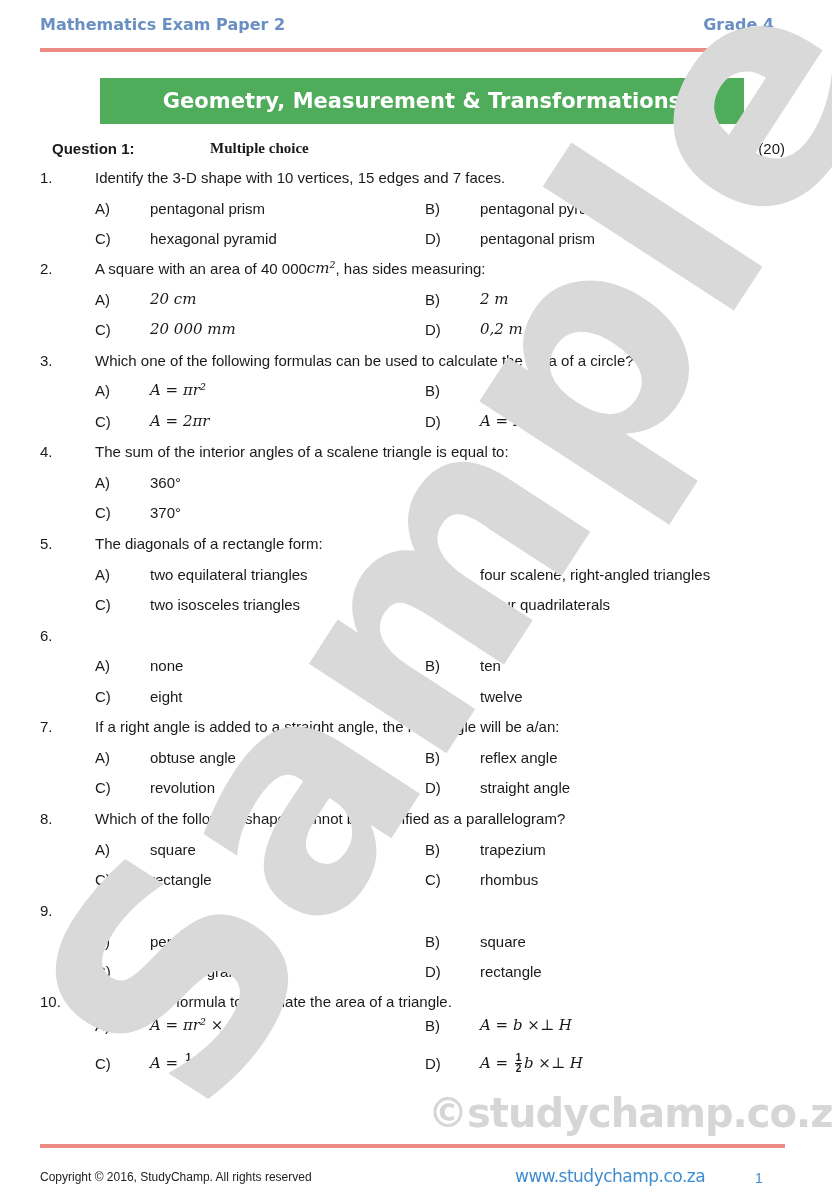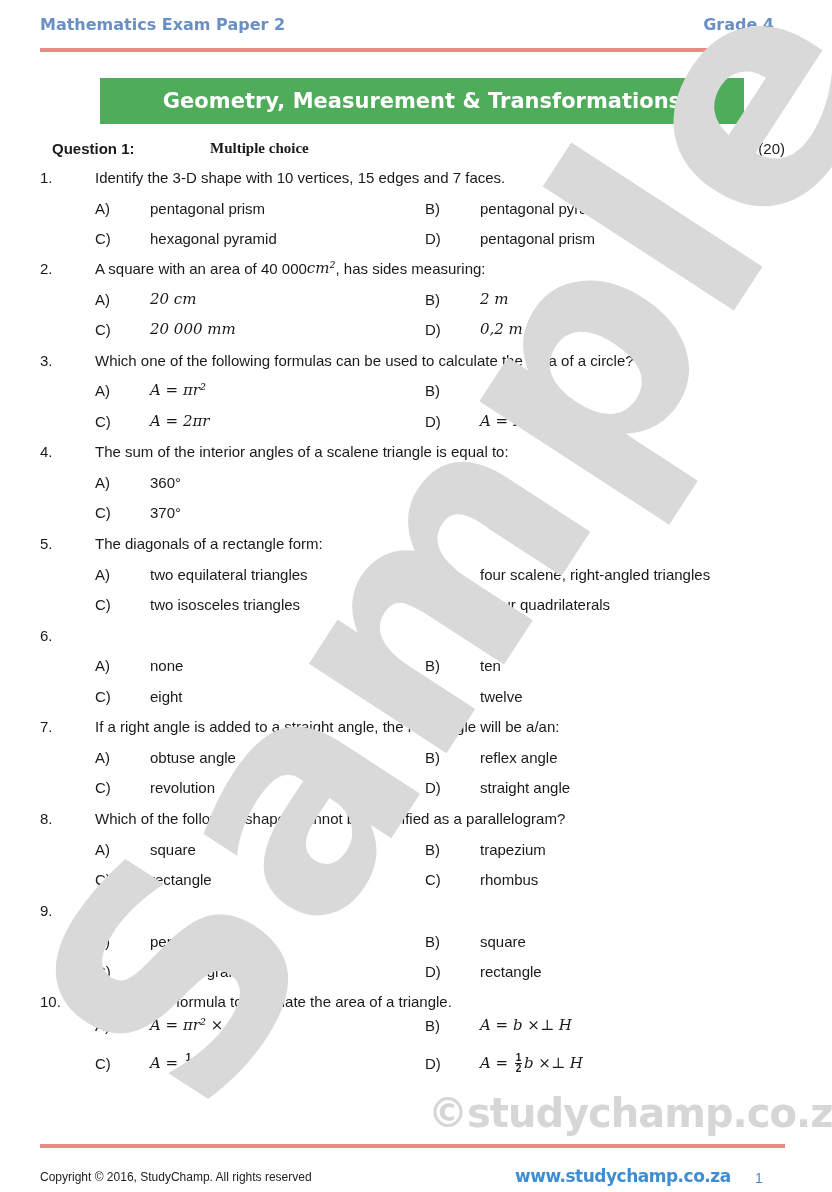--- a/index.html
+++ b/index.html
@@ -22,21 +22,21 @@
   .num { width: 55px; }
   .opt { position: absolute; height: 20px; font-size: 15px; display: flex; align-items: center; white-space: nowrap; }
   .opt .let { width: 55px; }
   .math { font-family: "DejaVu Serif", serif; font-style: italic; }
   .frac { display: inline-flex; flex-direction: column; align-items: center; font-size: 10px; line-height: 10px; vertical-align: middle; margin: 0 2px; font-style: normal; font-family: "Liberation Sans", sans-serif; font-weight: bold;}
   .frac .bar { border-top: 1px solid #1a1a1a; width: 7px; }
   .watermark { position: absolute; left: 0; top: 0; width: 832px; height: 1192px; pointer-events: none; }
   .wm-site { position: absolute; left: 428px; top: 1090px; font-size: 40px; font-weight: bold;
              color: #d6d6d6; font-family: "DejaVu Sans", sans-serif; letter-spacing: -1px; }
   .footer-left { position: absolute; left: 40px; top: 1170px; font-size: 12px; color: #222; }
-  .footer-site { position: absolute; left: 515px; top: 1166px; font-size: 17px; font-weight: bold; color: #3f8dd0; font-family: "DejaVu Sans", sans-serif; letter-spacing: -0.5px; }
+  .footer-site { position: absolute; left: 515px; top: 1166px; font-size: 17px; font-weight: normal; color: #3f8dd0; font-family: "DejaVu Sans", sans-serif; letter-spacing: -0.5px; }
   .footer-page { position: absolute; left: 755px; top: 1170px; font-size: 14px; color: #3f8dd0; }
 </style>
 </head>
 <body>
 
 <div class="hdr">
   <span>Mathematics Exam Paper 2</span>
   <span>Grade 4</span>
 </div>
 <div class="rule" style="top:48px"></div>

